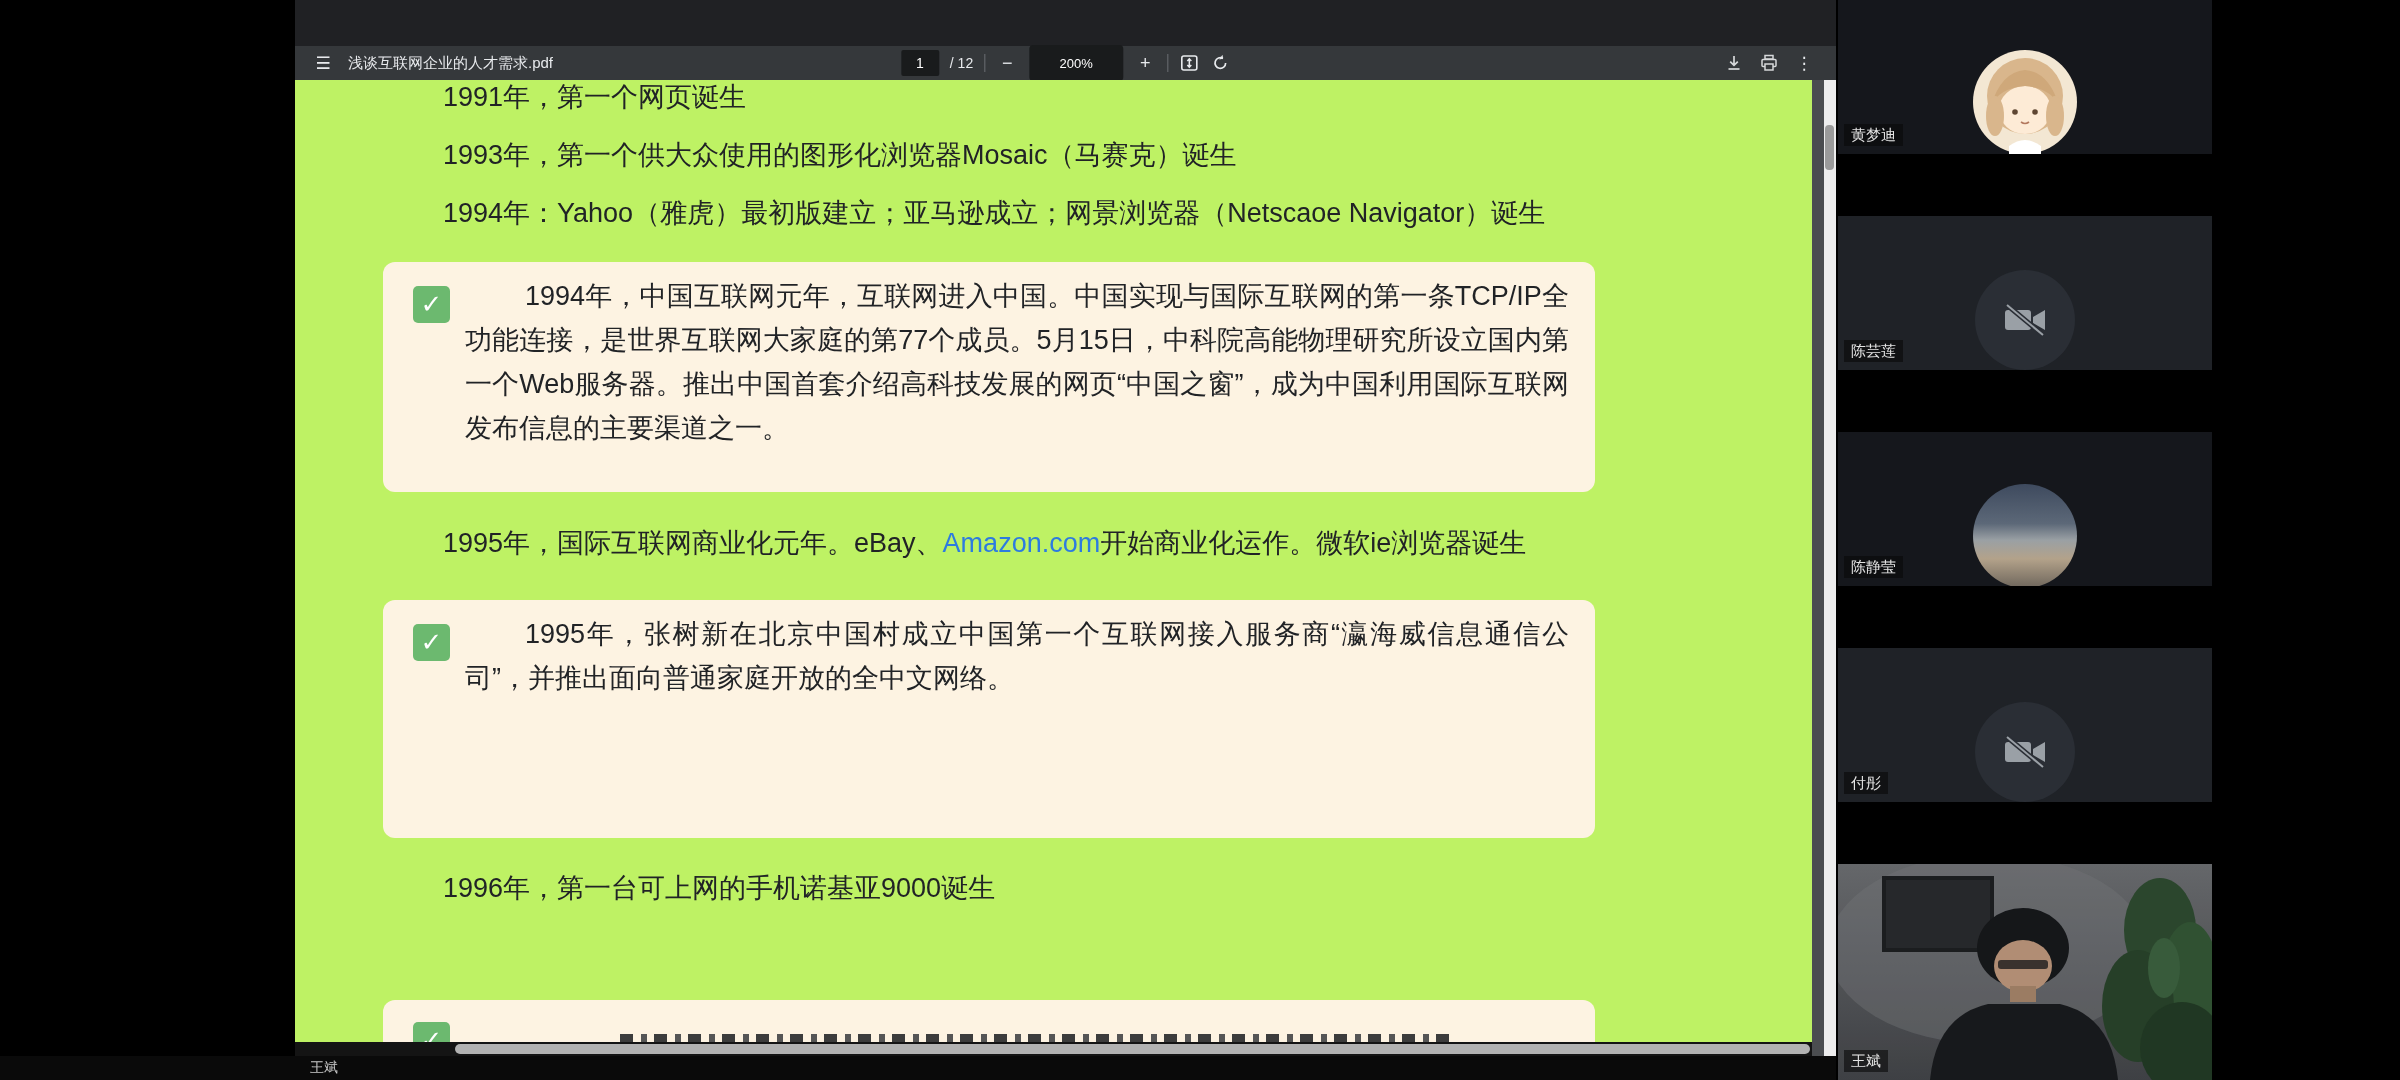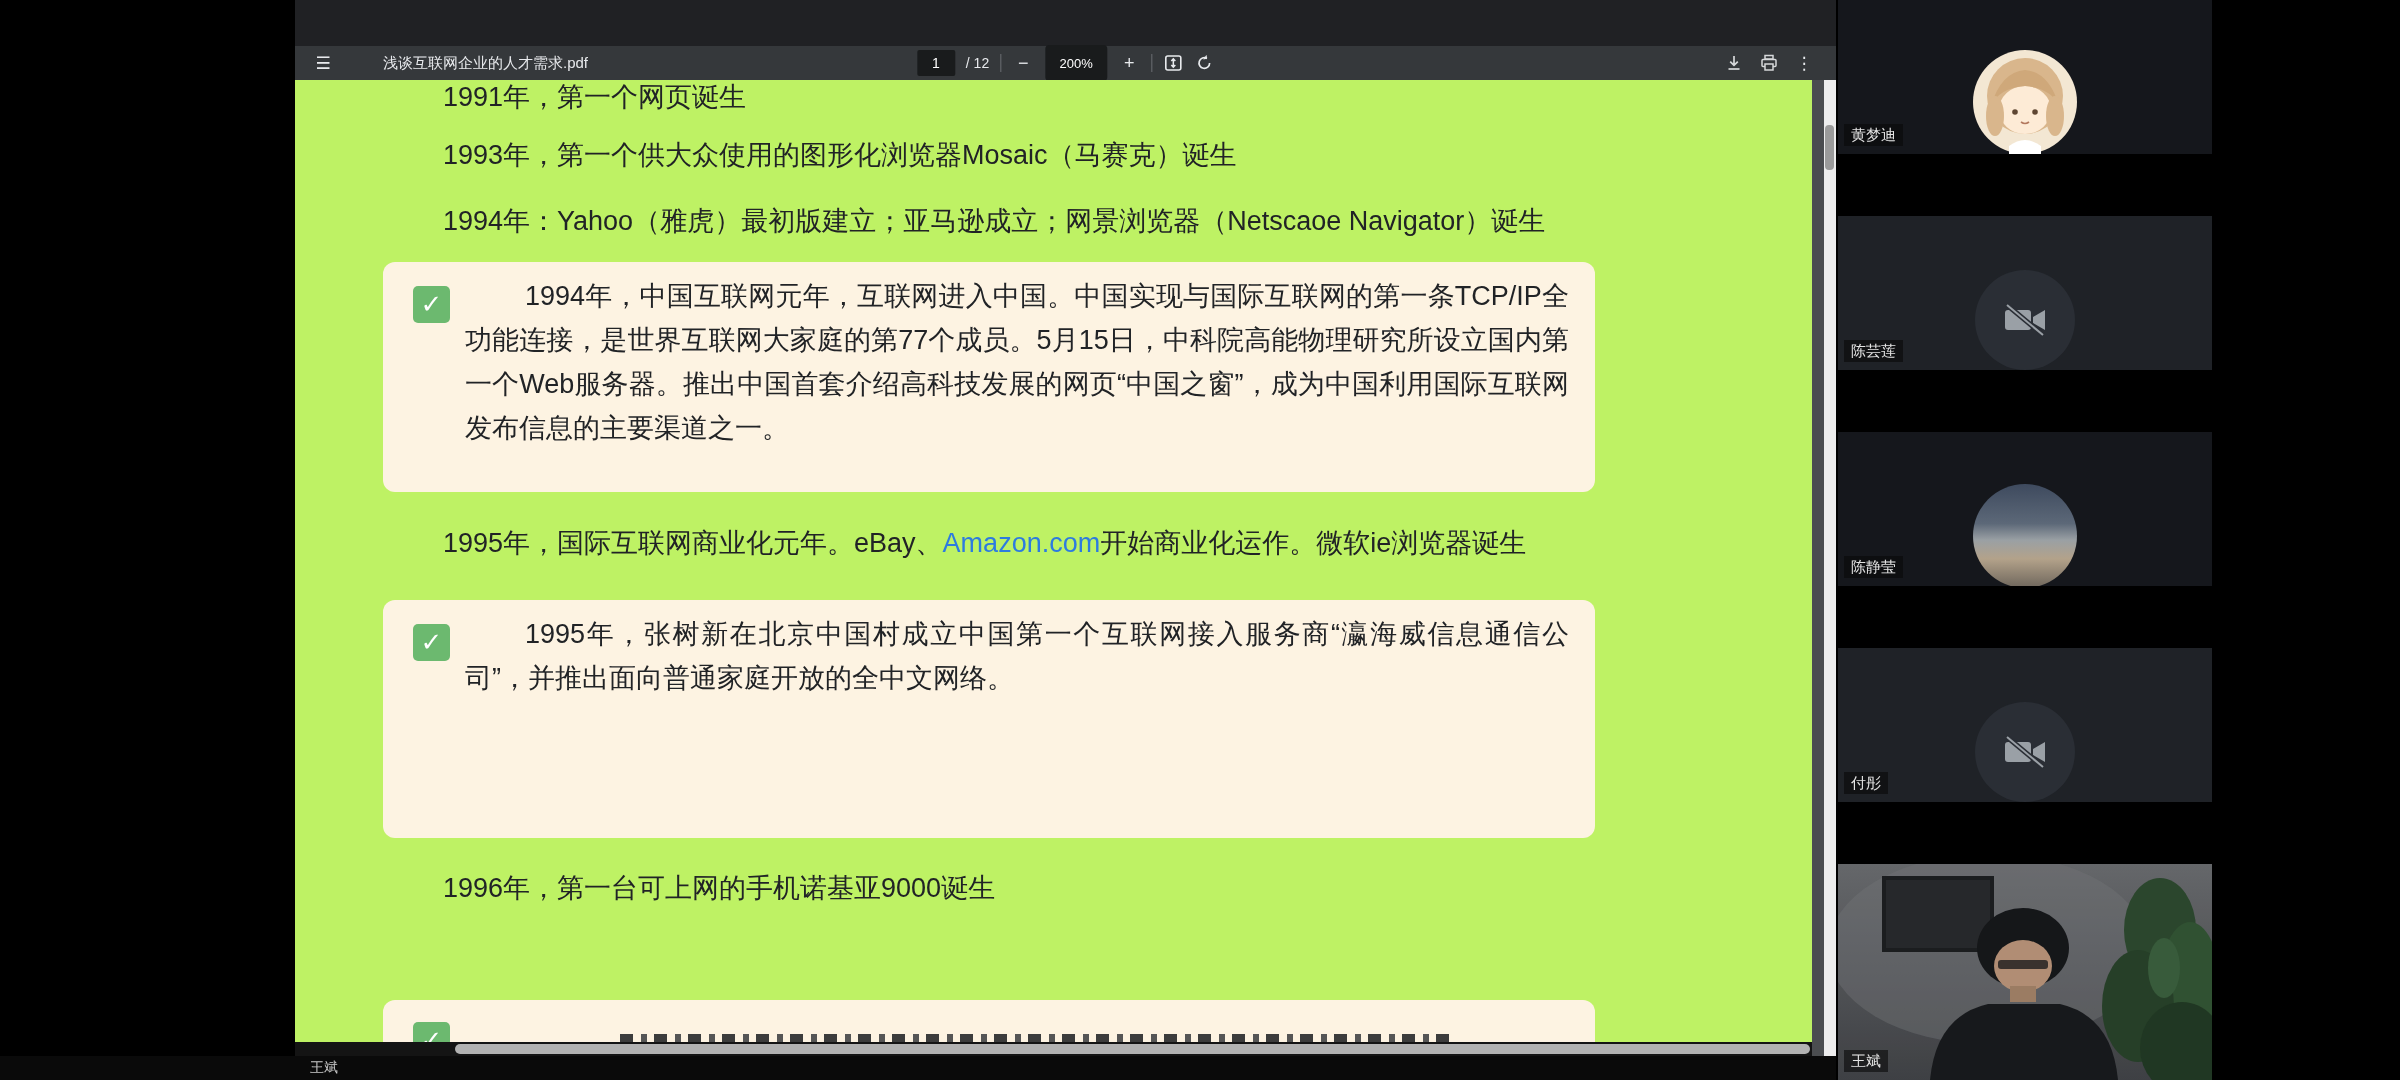--- a/index.html
+++ b/index.html
@@ -8,29 +8,29 @@
   
   .topstrip{position:absolute;left:295px;top:0;width:1541px;height:46px;background:#202124;}
   .toolbar{position:absolute;left:295px;top:46px;width:1541px;height:34px;background:#35383b;
            color:#e8eaed;display:flex;align-items:center;}
   .tb-left{position:absolute;left:18px;top:0;height:34px;display:flex;align-items:center;gap:15px;}
   .tb-center{position:absolute;left:50%;top:0;transform:translateX(-50%);height:34px;
              display:flex;align-items:center;gap:11px;}
   .tb-right{position:absolute;right:22px;top:0;height:34px;display:flex;align-items:center;gap:15px;}
   .tb-icon{width:20px;height:20px;display:flex;align-items:center;justify-content:center;cursor:pointer;}
   .menu-glyph{font-size:17px;color:#e8eaed;}
-  .doc-title{font-size:15px;color:#e8eaed;white-space:nowrap;margin-left:35px;}
+  .doc-title{font-size:15px;color:#e8eaed;white-space:nowrap;}
   .page-input{width:34px;height:24px;background:#191b1c;border:none;border-radius:2px;
               color:#fff;text-align:center;font-size:14px;font-family:inherit;}
   .page-total{font-size:14px;color:#e8eaed;}
   .tb-sep{width:1px;height:18px;background:#6b6f73;}
   .tb-btn{font-size:18px;color:#e8eaed;width:22px;height:24px;display:flex;align-items:center;
           justify-content:center;cursor:pointer;}
   .zoom-box{min-width:54px;height:36px;background:#191b1c;border-radius:4px;color:#fff;
-            font-size:13px;display:flex;align-items:center;justify-content:center;padding:0 4px;}
+            font-size:13px;display:flex;align-items:center;justify-content:center;padding:0 20px;}
   .more-glyph{font-size:17px;color:#e8eaed;letter-spacing:0;}
   
   .page{position:absolute;left:295px;top:80px;width:1517px;height:962px;background:#bef264;overflow:hidden;}
   .gutter{position:absolute;left:1812px;top:80px;width:12px;height:976px;background:#4b4d50;}
   .vscroll{position:absolute;left:1824px;top:80px;width:12px;height:976px;background:#ededed;}
   .vthumb{position:absolute;left:1px;top:45px;width:9px;height:45px;background:#9b9b9b;border-radius:4px;}
   .hscroll{position:absolute;left:295px;top:1042px;width:1517px;height:14px;background:#141414;}
   .hthumb{position:absolute;left:160px;top:2px;width:1355px;height:10px;background:#b2b2b2;border-radius:5px;}
   .pdf-line{position:absolute;left:148px;font-size:27px;line-height:34px;color:#212326;white-space:nowrap;}
   .pdf-link{color:var(--link,#2d7be0);cursor:pointer;}
@@ -111,21 +111,21 @@
       </div>
       <div class="tb-icon">
         <span class="more-glyph">⋮</span>
       </div>
     </div>
   </div>
 
   <div class="page">
     <div class="pdf-line" style="top:0px">1991年，第一个网页诞生</div>
     <div class="pdf-line" style="top:58px">1993年，第一个供大众使用的图形化浏览器Mosaic（马赛克）诞生</div>
-    <div class="pdf-line" style="top:124px">1994年：Yahoo（雅虎）最初版建立；亚马逊成立；网景浏览器（Netscaoe Navigator）诞生</div>
+    <div class="pdf-line" style="top:116px">1994年：Yahoo（雅虎）最初版建立；亚马逊成立；网景浏览器（Netscaoe Navigator）诞生</div>
 
     <div class="callout" style="top:182px;height:230px">
       <div class="checkmark">✓</div>
       <div class="callout-inner">
         <p class="para">1994年，中国互联网元年，互联网进入中国。中国实现与国际互联网的第一条TCP/IP全功能连接，是世界互联网大家庭的第77个成员。5月15日，中科院高能物理研究所设立国内第一个Web服务器。推出中国首套介绍高科技发展的网页“中国之窗”，成为中国利用国际互联网发布信息的主要渠道之一。</p>
       </div>
     </div>
 
     <div class="pdf-line" style="top:446px">
       <span>1995年，国际互联网商业化元年。eBay、</span><span class="pdf-link">Amazon.com</span><span>开始商业化运作。微软ie浏览器诞生</span>

